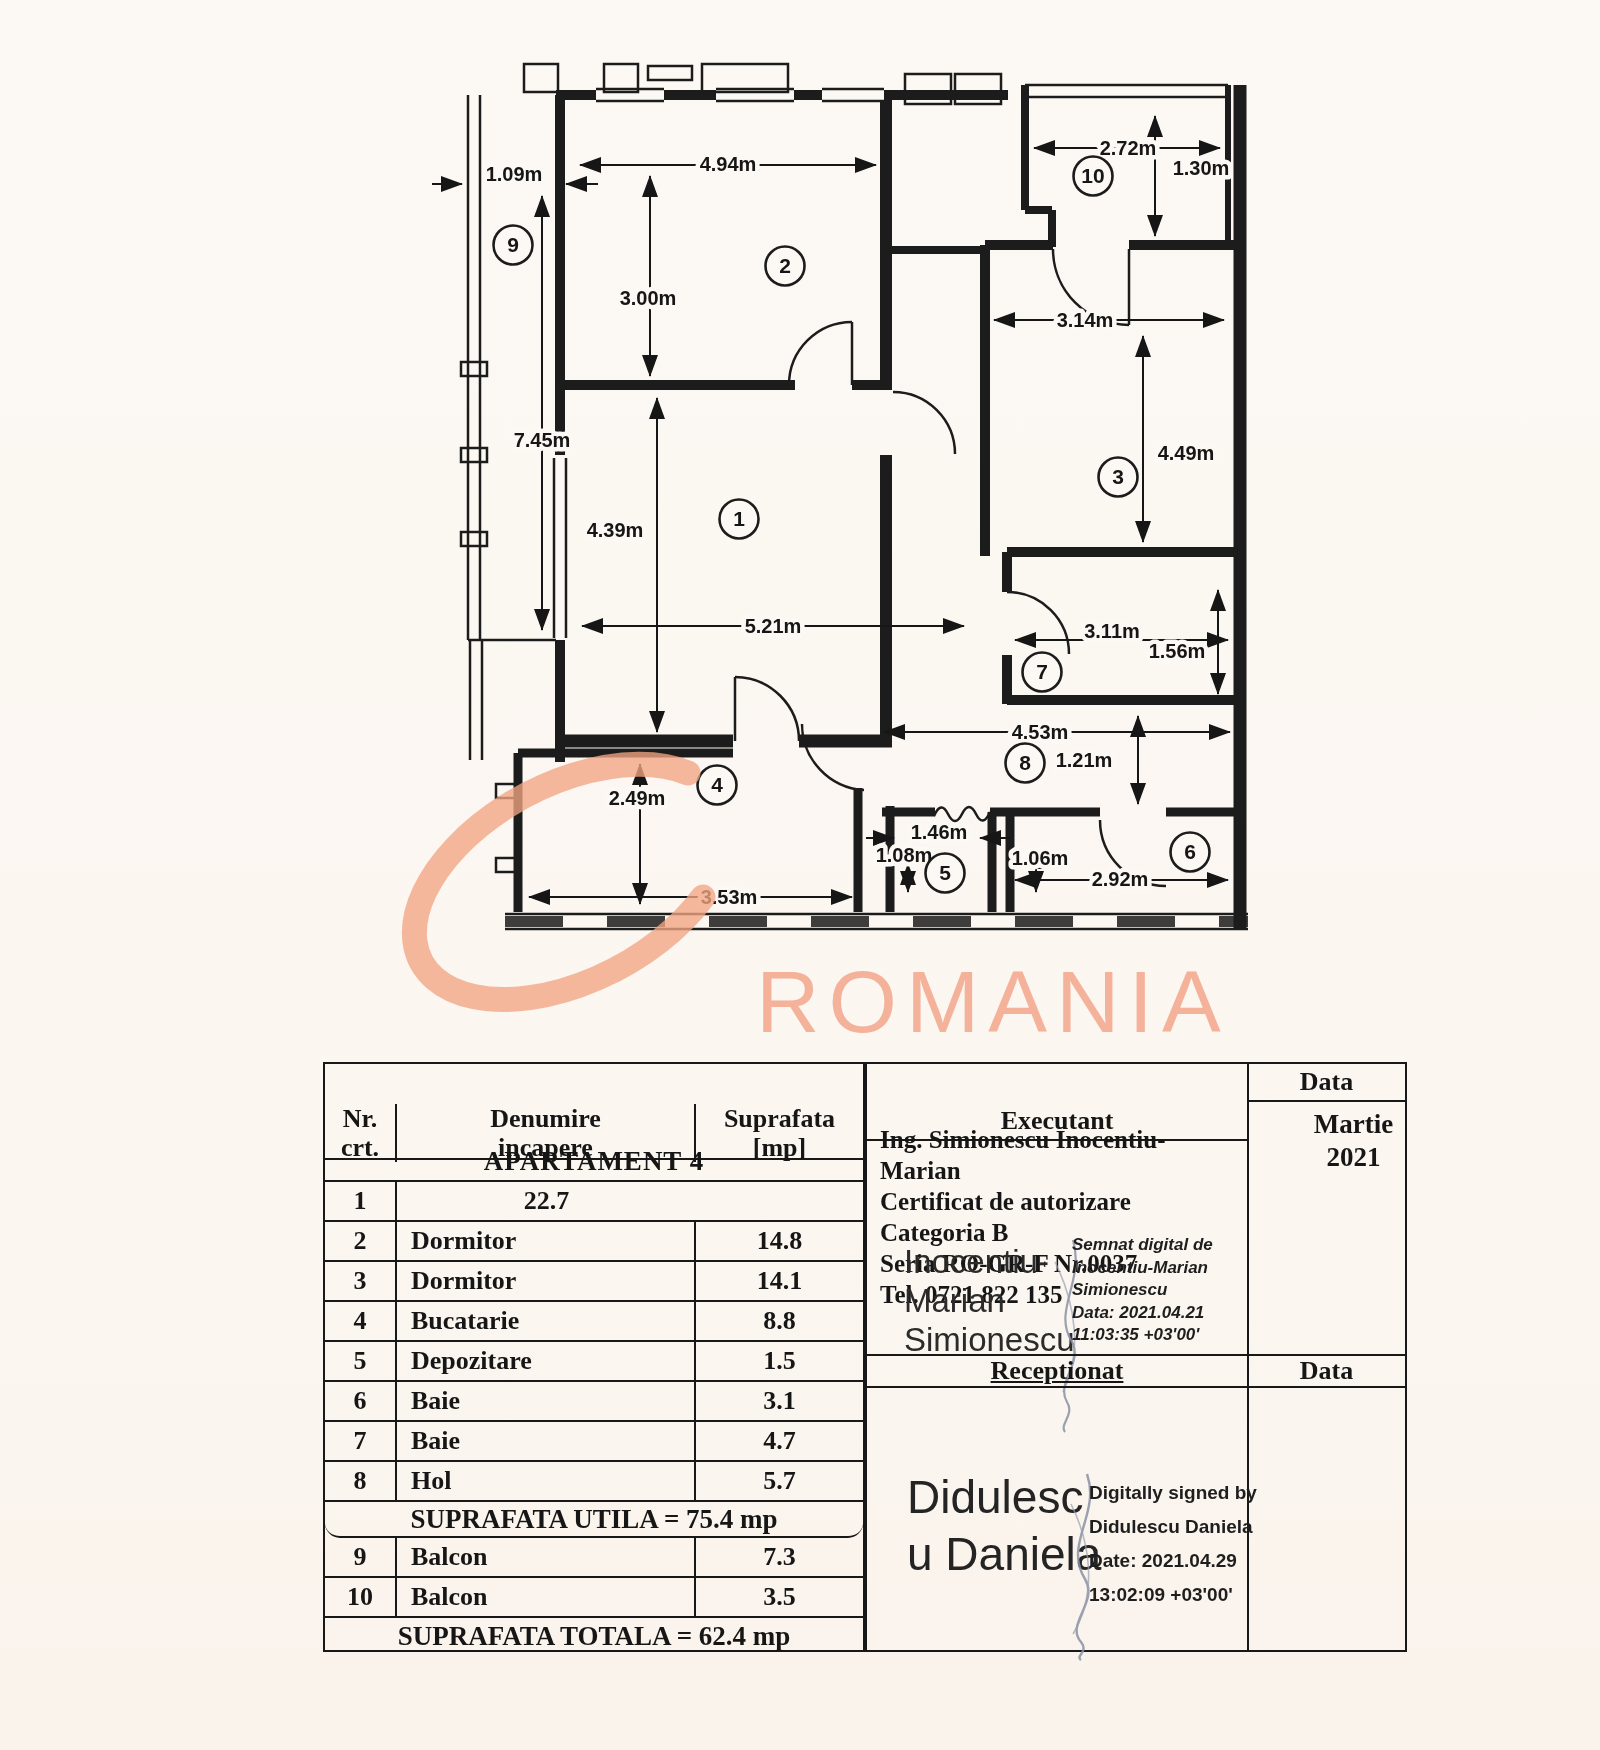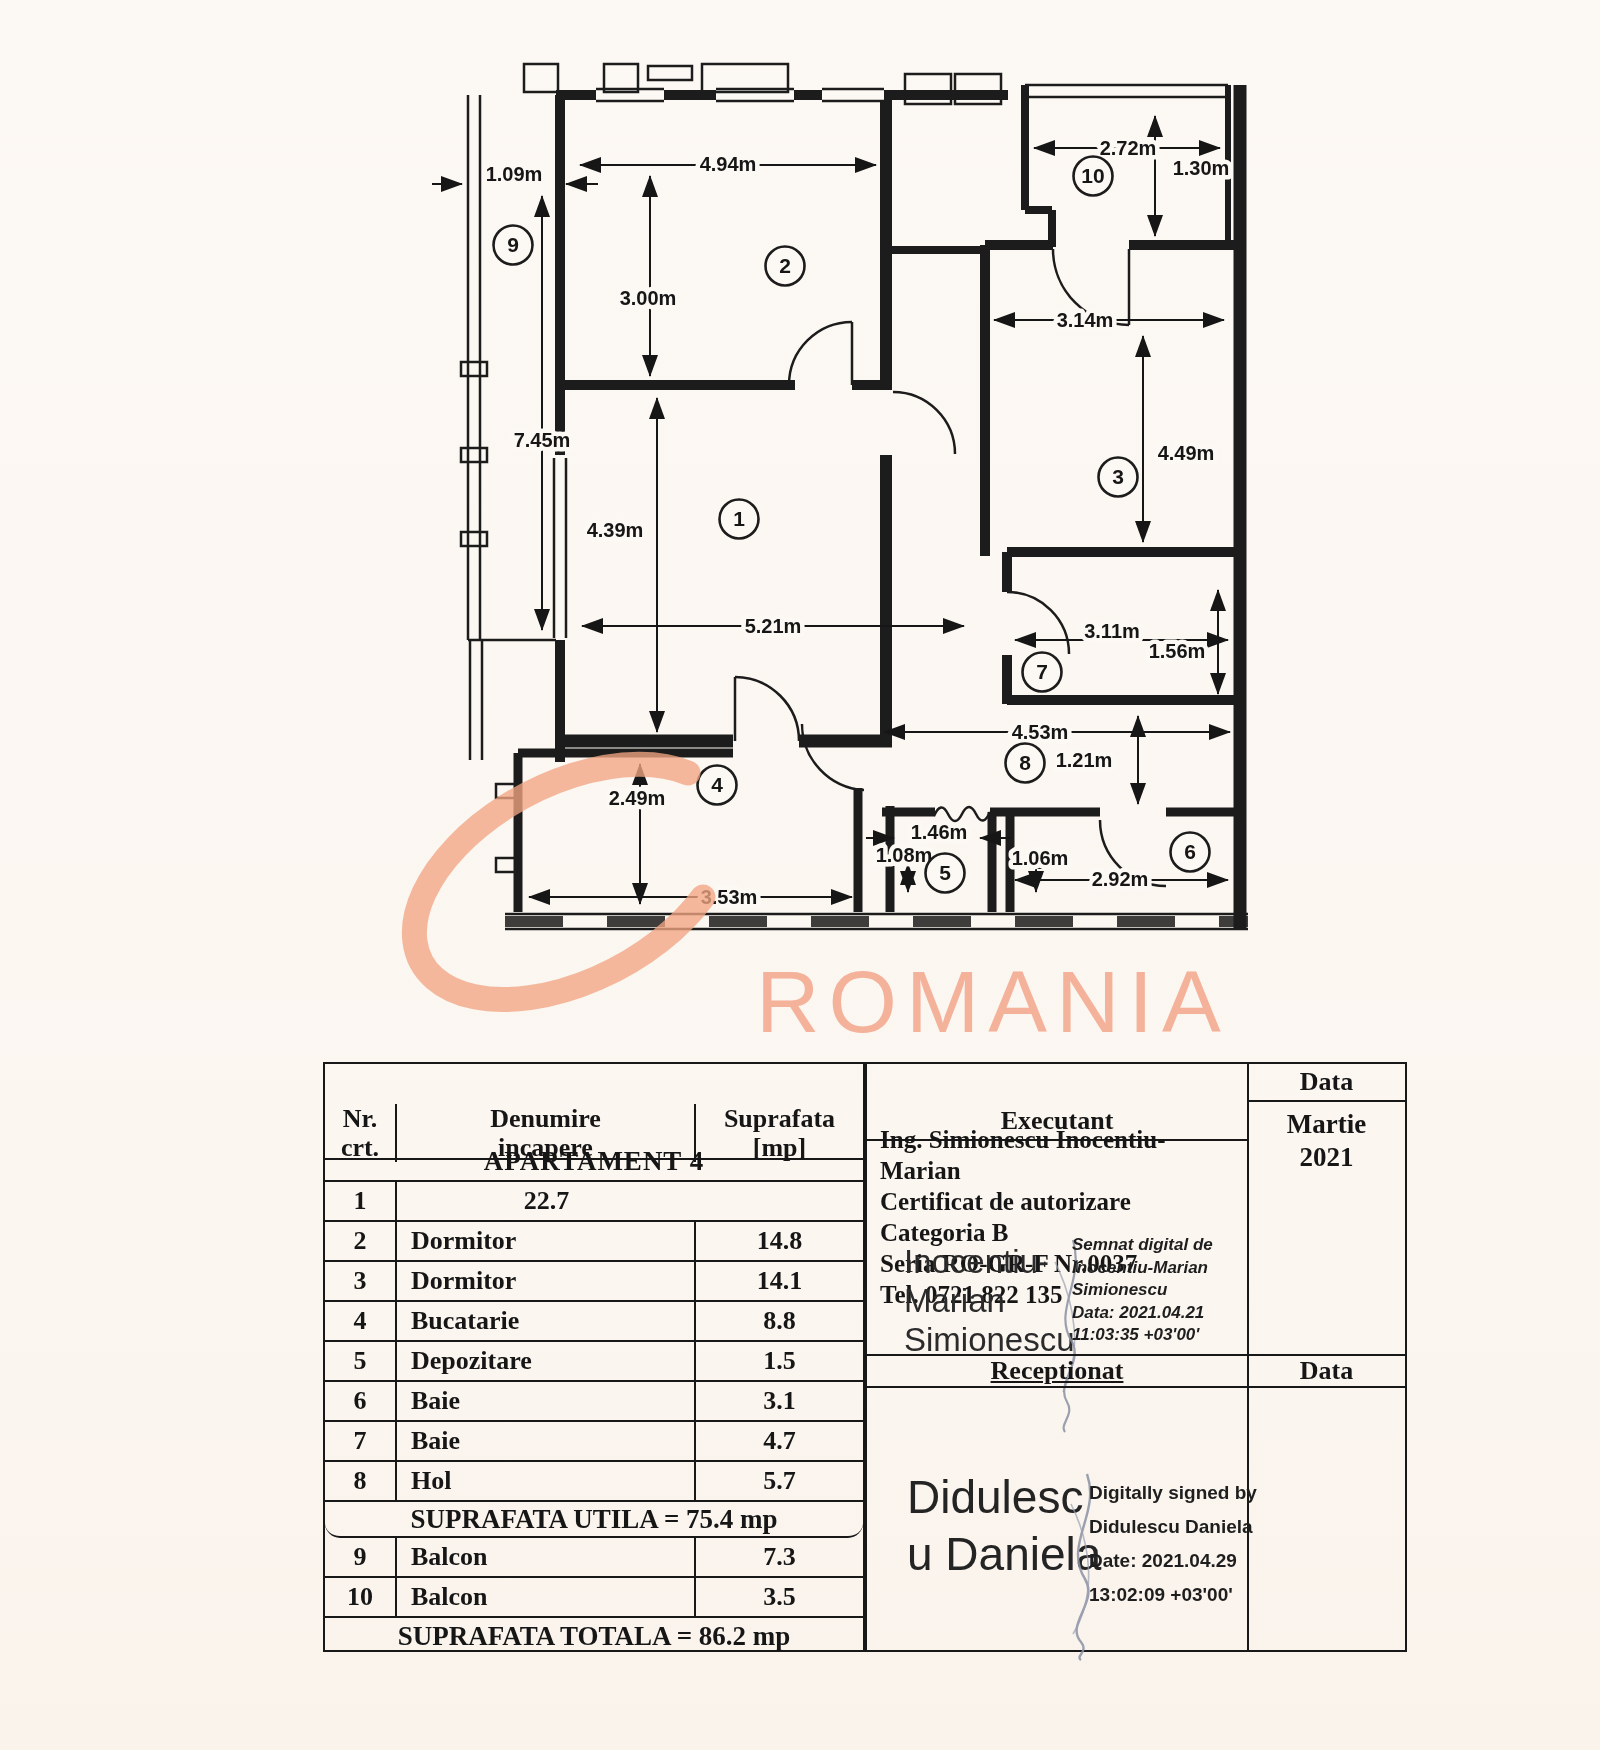--- a/index.html
+++ b/index.html
@@ -273,28 +273,28 @@
           <div class="tc name">Balcon</div>
           <div class="tc area">7.3</div>
         </div>
         <div class="trow" style="top: 514px;">
           <div class="tc">10</div>
           <div class="tc name">Balcon</div>
           <div class="tc area">3.5</div>
         </div>
       </div>
     <div class="lt-abs sumrow utilarow">SUPRAFATA  UTILA = 75.4 mp</div>
-    <div class="lt-abs sumrow totalarow">SUPRAFATA  TOTALA = 86.2 mp</div>
+    <div class="lt-abs sumrow totalarow">SUPRAFATA  TOTALA = 62.4 mp</div>
   </div>
 
   <div class="ebox">
     <div class="vline"></div>
     <div class="eheader">Executant</div>
     <div class="dheader">Data</div>
-    <div class="martie" style="white-space: pre-line;">Martie
+    <div class="martie" style="white-space: pre-line; margin-left: 27px;">Martie
 2021</div>
     <div class="einfo" id="execInfo">
         <div>Ing. Simionescu Inocentiu-Marian</div>
         <div>Certificat de autorizare Categoria B</div>
         <div>Seria RO-GR-F Nr.0037</div>
         <div>Tel. 0721 822 135</div>
       </div>
 
     <div class="esigname" style="white-space: pre-line;">Inocentiu-
 Marian

